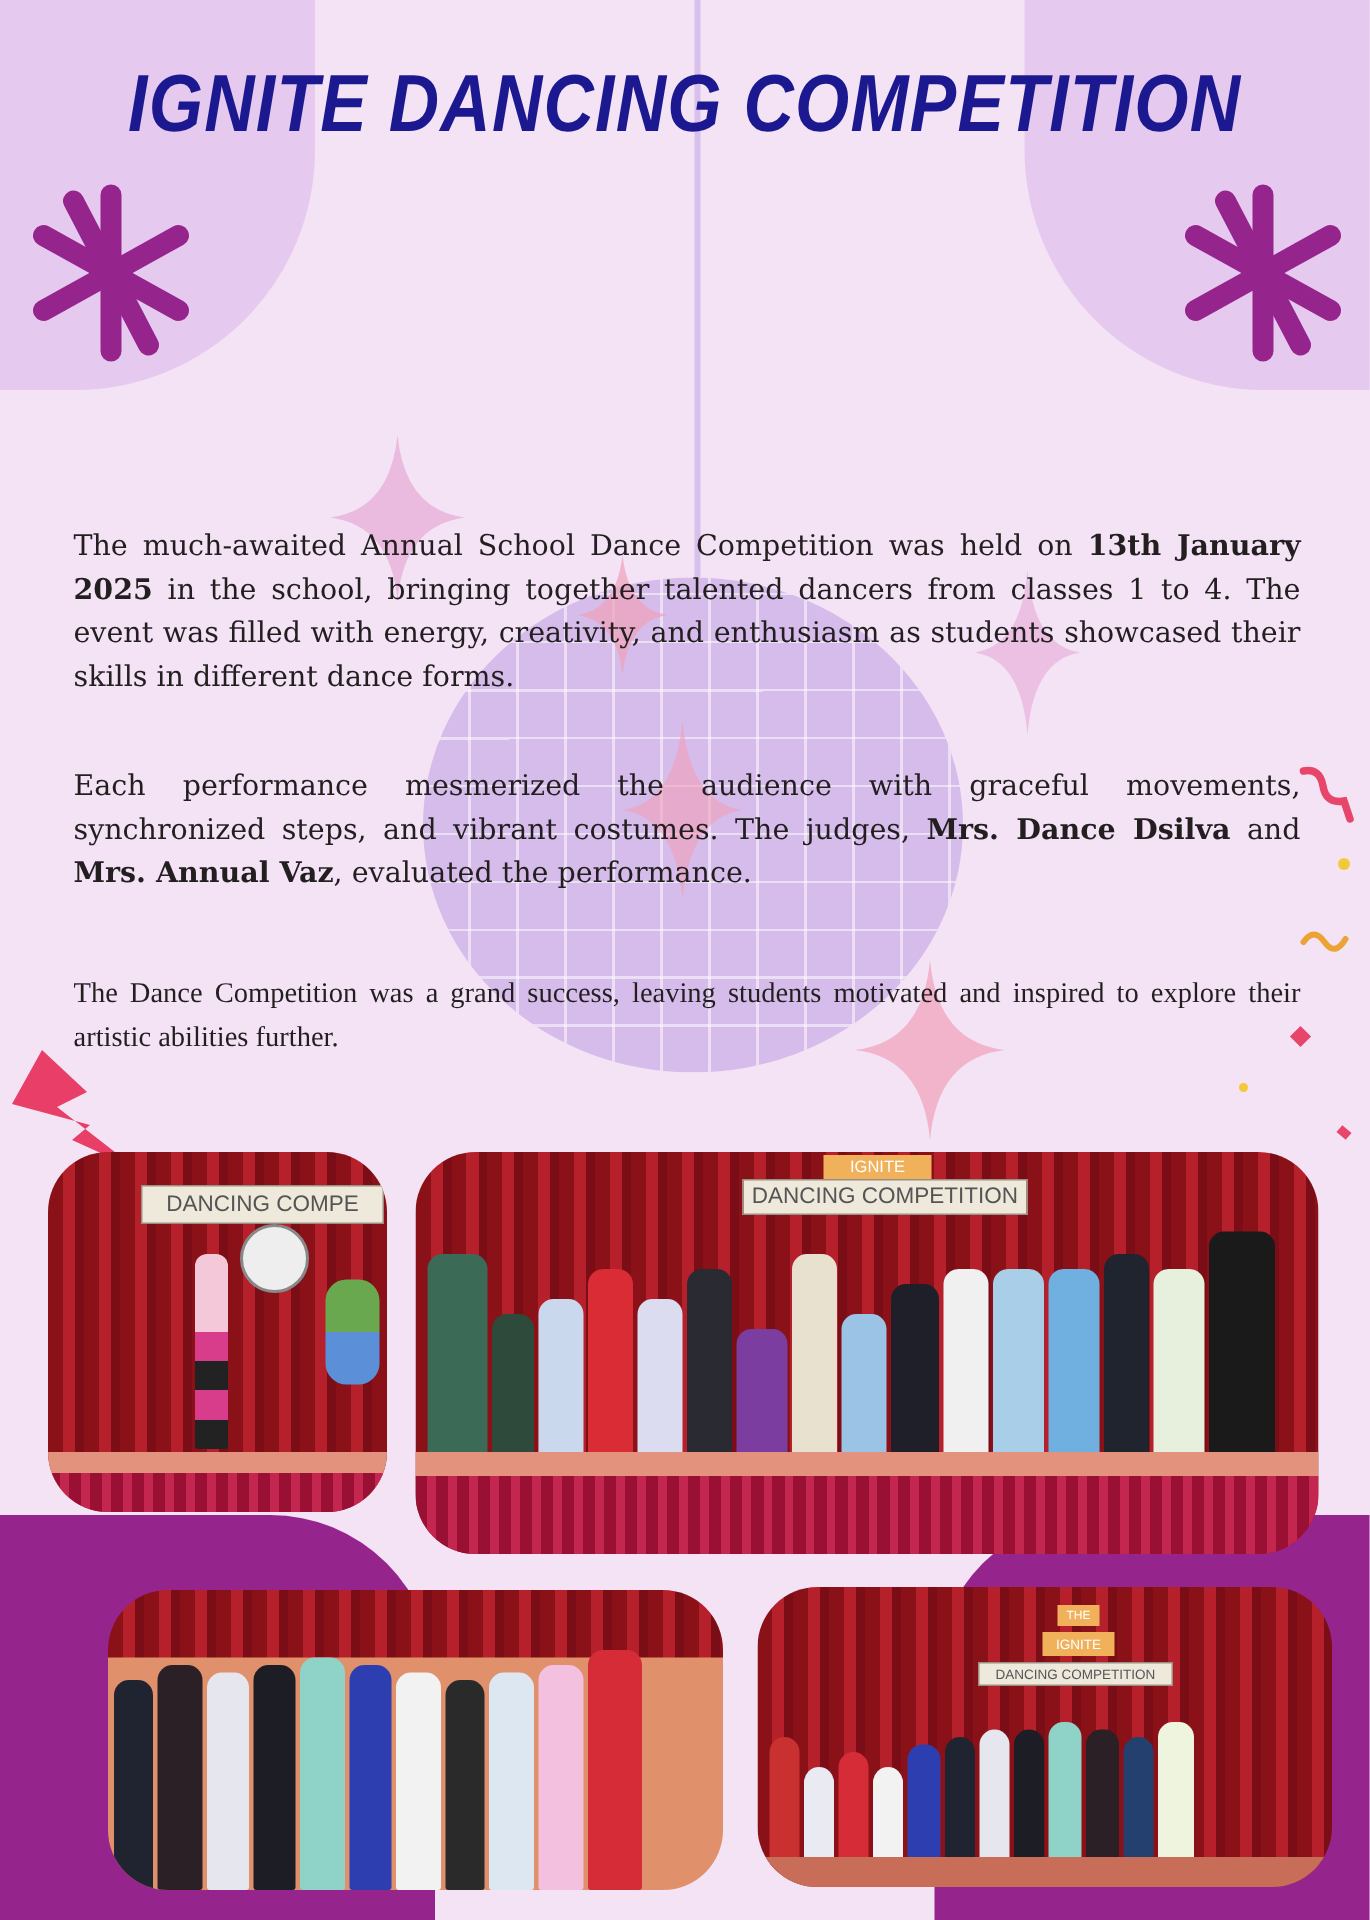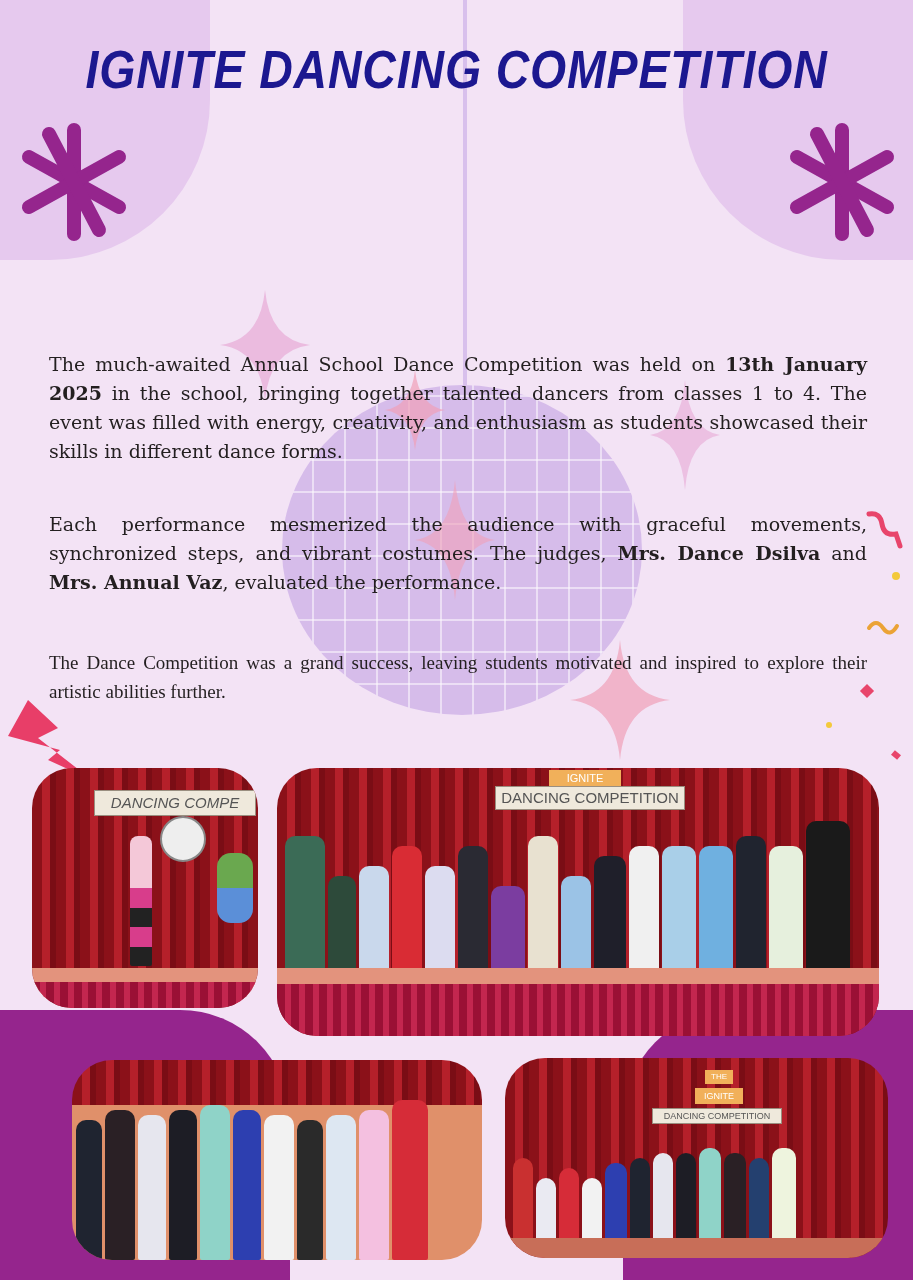--- a/index.html
+++ b/index.html
@@ -88,21 +88,21 @@
 <div class="abs poem">
 </div>
 
 <div class="abs para p1"><span>The much-awaited Annual School Dance Competition was held on </span><b>13th January 2025</b><span> in the school, bringing together talented dancers from classes 1 to 4. The event was filled with energy, creativity, and enthusiasm as students showcased their skills in different dance forms.</span></div>
 <div class="abs para p2"><span>Each performance mesmerized the audience with graceful movements, synchronized steps, and vibrant costumes. The judges, </span><b>Mrs. Dance Dsilva</b><span> and </span><b>Mrs. Annual Vaz</b><span>, evaluated the performance.</span></div>
 <div class="abs para p3">The Dance Competition was a grand success, leaving students motivated and inspired to explore their artistic abilities further.</div>
 
 <div class="abs blob-bl"></div>
 <div class="abs blob-br"></div>
 
-<div class="abs photo" style="left:32px;top:768px;width:226px;height:240px;font-style:italic;">
+<div class="abs photo" style="left:32px;top:768px;width:226px;height:240px;">
   <div class="curtain"></div>
   <div class="banner" style="left:62px;top:22px;width:160px;height:24px;line-height:24px;font-size:15px;">DANCING COMPE</div>
   <div class="abs" style="left:128px;top:48px;width:42px;height:42px;border-radius:50%;background:#eee;border:2px solid #888"></div>
   <div class="abs" style="left:98px;top:68px;width:22px;height:130px;background:linear-gradient(#f4c8d8 0 40%,#d83d8b 40% 55%,#222 55% 70%,#d83d8b 70% 85%,#222 85%);border-radius:8px 8px 2px 2px"></div>
   <div class="abs" style="left:185px;top:85px;width:36px;height:70px;background:linear-gradient(#6aa84f 0 50%,#5b8fd8 50%);border-radius:14px"></div>
   <div class="stage" style="top:200px;height:30px;"></div>
   <div class="skirt" style="height:26px;"></div>
 </div>
 
 <div class="abs photo" style="left:277px;top:768px;width:602px;height:268px;">

